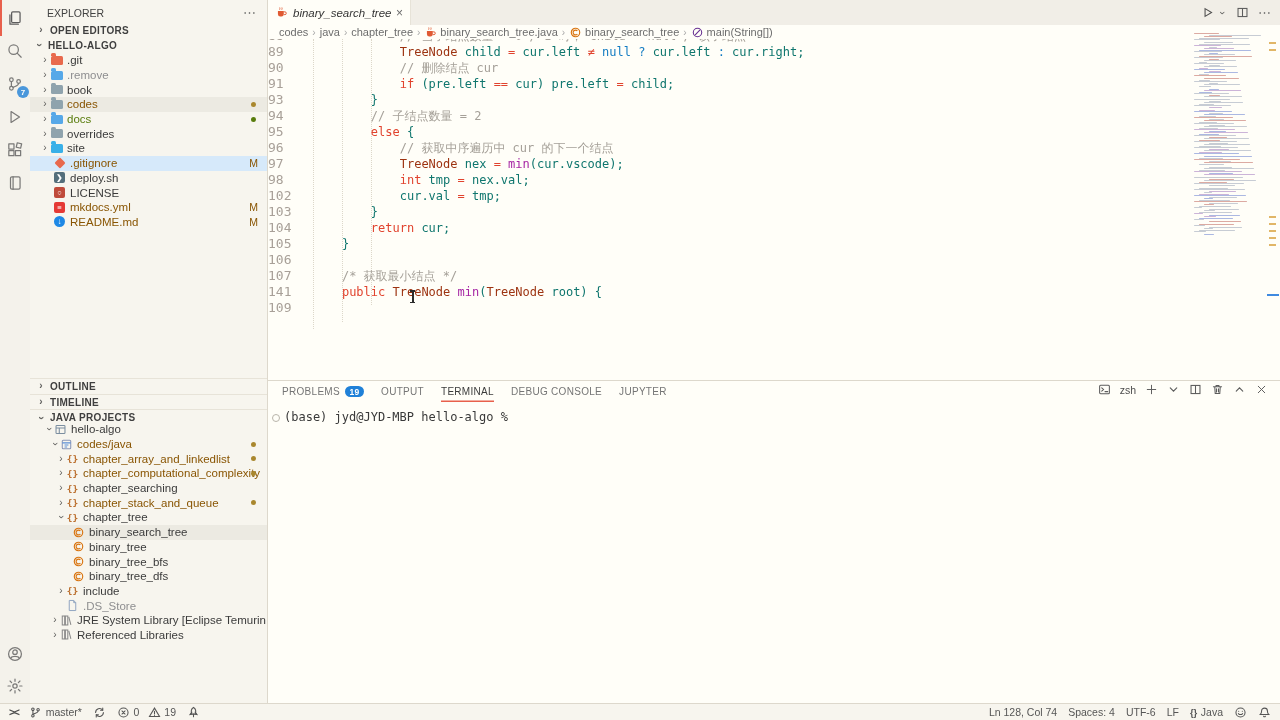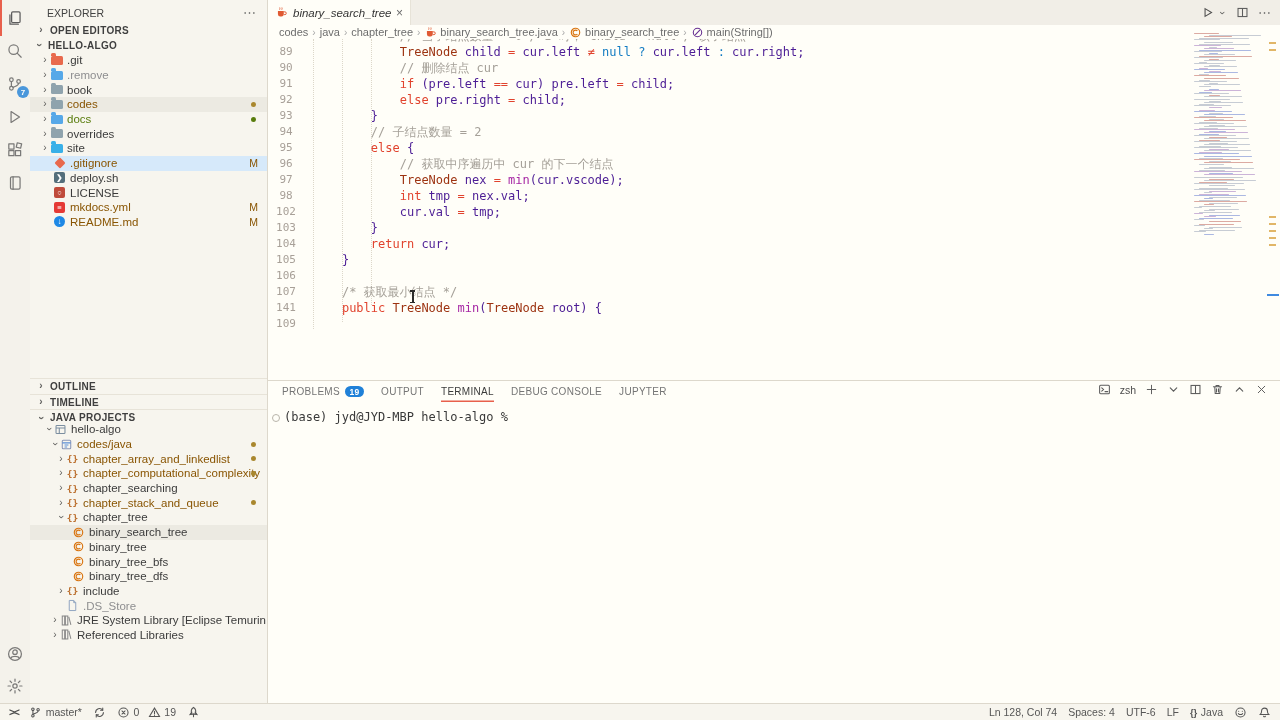--- a/index.html
+++ b/index.html
@@ -57,23 +57,23 @@
   .ed-actions{position:absolute;right:9px;top:0;height:25px;display:flex;align-items:center;gap:9px;color:#5f5f5f;}
   .ed-actions .ibtn{cursor:pointer;display:flex;align-items:center;}
   .crumbs{position:absolute;top:25px;left:0;right:0;height:14px;display:flex;align-items:center;padding-left:11px;
     font-size:11px;color:#6d6d6d;background:#fffef8;}
   .crumb{display:flex;align-items:center;gap:3px;cursor:pointer;}
   .crumb-sep{color:#a9a9a9;margin:0 4px;font-size:10px;}
 
   .code-region{position:absolute;top:39px;left:0;right:90px;bottom:324px;overflow:hidden;}
   .codewrap{margin-top:-11px;position:relative;}
   .cline{height:16px;display:flex;font-family:"DejaVu Sans Mono",monospace;font-size:12px;line-height:16px;white-space:pre;}
-  .lnum{width:36px;flex:none;text-align:center;color:#a8a098;font-size:11px;}
+  .lnum{width:36px;flex:none;text-align:left;color:#a8a098;font-size:13px;}
   .ltext{padding-left:9px;}
-  .tk-p,.tk-i{color:#4c1d95;}
+  .tk-p,.tk-i{color:#0f766e;}
   .tk-k{color:#e1432e;}
   .tk-t{color:#9d3311;}
   .tk-f{color:#a626a4;}
   .tk-n{color:#127bc2;}
   .tk-q{color:#127bc2;}
   .tk-o{color:#e1432e;}
   .tk-c{color:#a5a098;}
   .guide{position:absolute;top:0;width:0;border-left:1px dotted #dcd7c9;}
 
   .minimap{position:absolute;top:33px;right:16px;width:72px;height:310px;cursor:pointer;}
@@ -504,21 +504,20 @@
 
     <div class="code-region">
       <div class="guide" style="left:45px;height:290px"></div>
       <div class="guide" style="left:74px;height:283px"></div>
       <div class="guide" style="left:103px;height:266px"></div>
       <div class="codewrap" id="code">
           <div class="cline"><span class="lnum">88</span><span class="ltext"><span class="tk-i">            </span><span class="tk-c">// 当子结点数量 = 0 / 1 时， child = null / 该子结点</span></span></div>
           <div class="cline"><span class="lnum">89</span><span class="ltext"><span class="tk-i">            </span><span class="tk-t">TreeNode</span><span class="tk-p"> child </span><span class="tk-o">=</span><span class="tk-p"> cur.left </span><span class="tk-o">≠</span><span class="tk-p"> </span><span class="tk-n">null</span><span class="tk-p"> </span><span class="tk-q">?</span><span class="tk-p"> cur.left </span><span class="tk-q">:</span><span class="tk-p"> cur.right;</span></span></div>
           <div class="cline"><span class="lnum">90</span><span class="ltext"><span class="tk-i">            </span><span class="tk-c">// 删除结点 cur</span></span></div>
           <div class="cline"><span class="lnum">91</span><span class="ltext"><span class="tk-i">            </span><span class="tk-k">if</span><span class="tk-p"> (pre.left </span><span class="tk-o">==</span><span class="tk-p"> cur) pre.left </span><span class="tk-o">=</span><span class="tk-p"> child;</span></span></div>
-          <div class="cline"><span class="lnum">92</span><span class="ltext"><span class="tk-i">            </span><span class="tk-k">else</span><span class="tk-p"> pre.right </span><span class="tk-o">=</span><span class="tk-p"> child;</span></span></div>
           <div class="cline"><span class="lnum">93</span><span class="ltext"><span class="tk-i">        </span><span class="tk-p">}</span></span></div>
           <div class="cline"><span class="lnum">94</span><span class="ltext"><span class="tk-i">        </span><span class="tk-c">// 子结点数量 = 2</span></span></div>
           <div class="cline"><span class="lnum">95</span><span class="ltext"><span class="tk-i">        </span><span class="tk-k">else</span><span class="tk-p"> {</span></span></div>
           <div class="cline"><span class="lnum">96</span><span class="ltext"><span class="tk-i">            </span><span class="tk-c">// 获取中序遍历中 cur 的下一个结点</span></span></div>
           <div class="cline"><span class="lnum">97</span><span class="ltext"><span class="tk-i">            </span><span class="tk-t">TreeNode</span><span class="tk-p"> nex </span><span class="tk-o">=</span><span class="tk-p"> </span><span class="tk-f">min</span><span class="tk-p">(cur.vscode);</span></span></div>
           <div class="cline"><span class="lnum">98</span><span class="ltext"><span class="tk-i">            </span><span class="tk-k">int</span><span class="tk-p"> tmp </span><span class="tk-o">=</span><span class="tk-p"> nex.val;</span></span></div>
           <div class="cline"><span class="lnum">102</span><span class="ltext"><span class="tk-i">            </span><span class="tk-p">cur.val </span><span class="tk-o">=</span><span class="tk-p"> tmp;</span></span></div>
           <div class="cline"><span class="lnum">103</span><span class="ltext"><span class="tk-i">        </span><span class="tk-p">}</span></span></div>
           <div class="cline"><span class="lnum">104</span><span class="ltext"><span class="tk-i">        </span><span class="tk-k">return</span><span class="tk-p"> cur;</span></span></div>
           <div class="cline"><span class="lnum">105</span><span class="ltext"><span class="tk-i">    </span><span class="tk-p">}</span></span></div>

